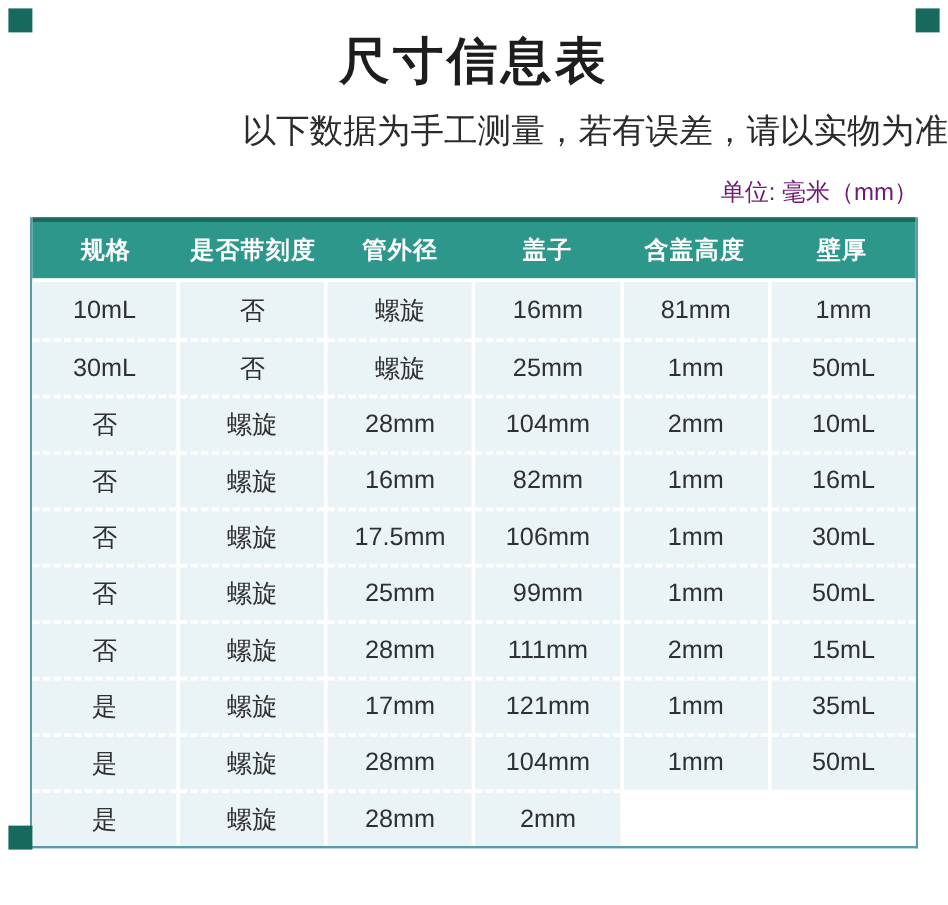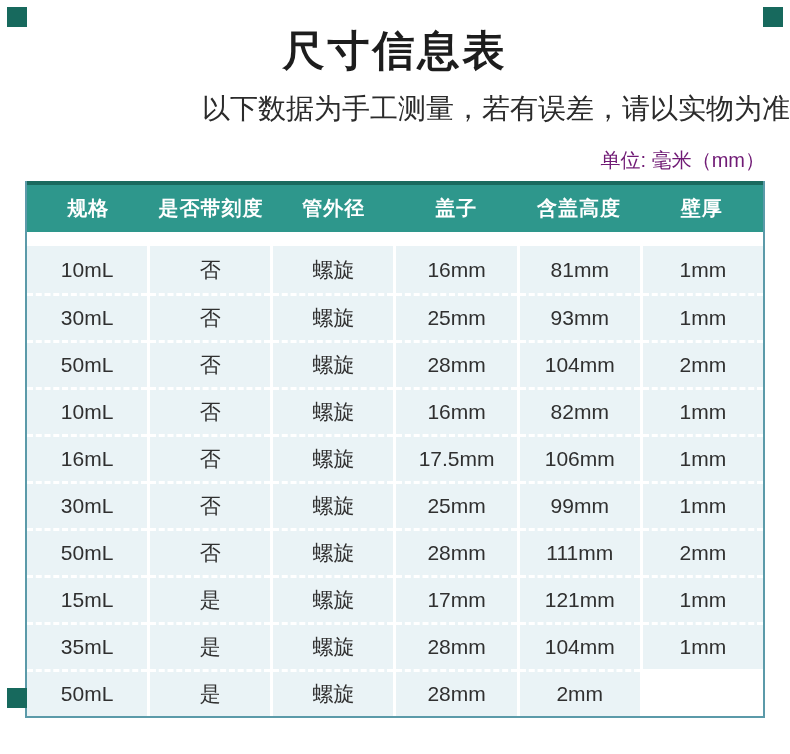--- a/index.html
+++ b/index.html
@@ -65,21 +65,21 @@
     color:var(--header-text,#ffffff);
     font-size:20px;
     font-weight:700;
     letter-spacing:1px;
   }
   .tbody{
     display:grid;
     grid-template-columns:repeat(6,1fr);
     grid-auto-rows:47px;
     column-gap:3px;
-    padding-top:14px;
+    padding-top:3px;
     background:#ffffff;
   }
   .td{
     display:flex;align-items:center;justify-content:center;
     background:var(--cell-bg,#EAF3F6);
     color:var(--body-text,#303030);
     font-size:21px;
     box-sizing:border-box;
   }
   .td.dash{
@@ -113,21 +113,20 @@
         <div class="td">10mL</div>
         <div class="td">否</div>
         <div class="td">螺旋</div>
         <div class="td">16mm</div>
         <div class="td">81mm</div>
         <div class="td">1mm</div>
         <div class="td dash">30mL</div>
         <div class="td dash">否</div>
         <div class="td dash">螺旋</div>
         <div class="td dash">25mm</div>
-        <div class="td dash">93mm</div>
         <div class="td dash">1mm</div>
         <div class="td dash">50mL</div>
         <div class="td dash">否</div>
         <div class="td dash">螺旋</div>
         <div class="td dash">28mm</div>
         <div class="td dash">104mm</div>
         <div class="td dash">2mm</div>
         <div class="td dash">10mL</div>
         <div class="td dash">否</div>
         <div class="td dash">螺旋</div>

